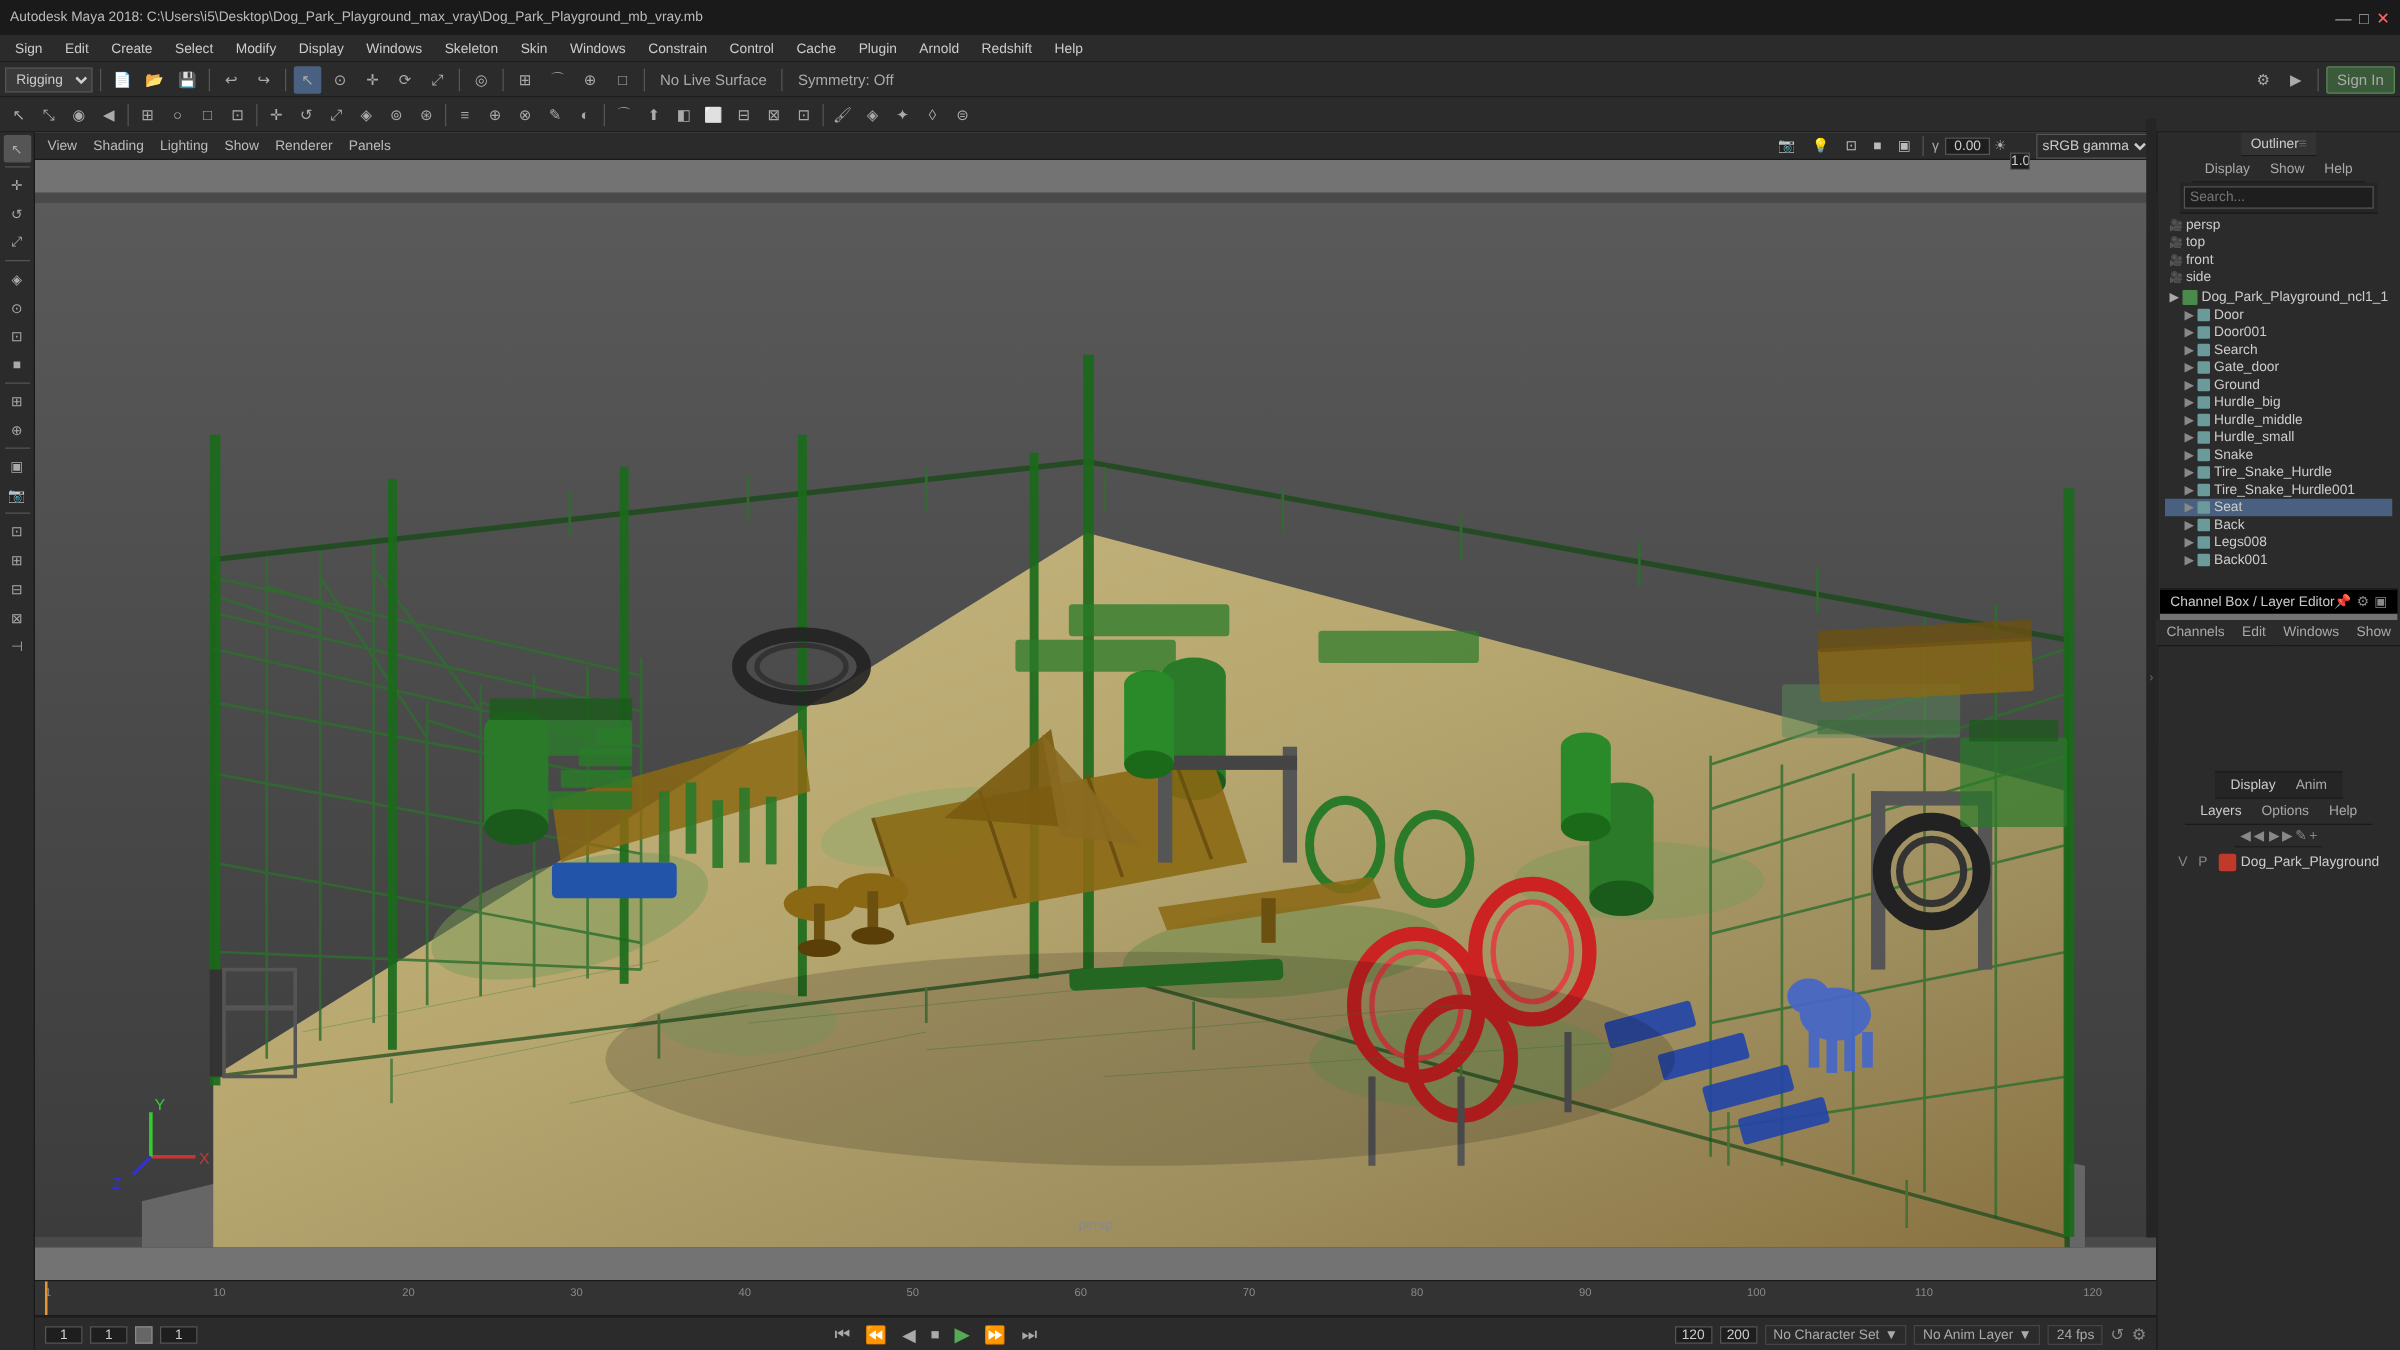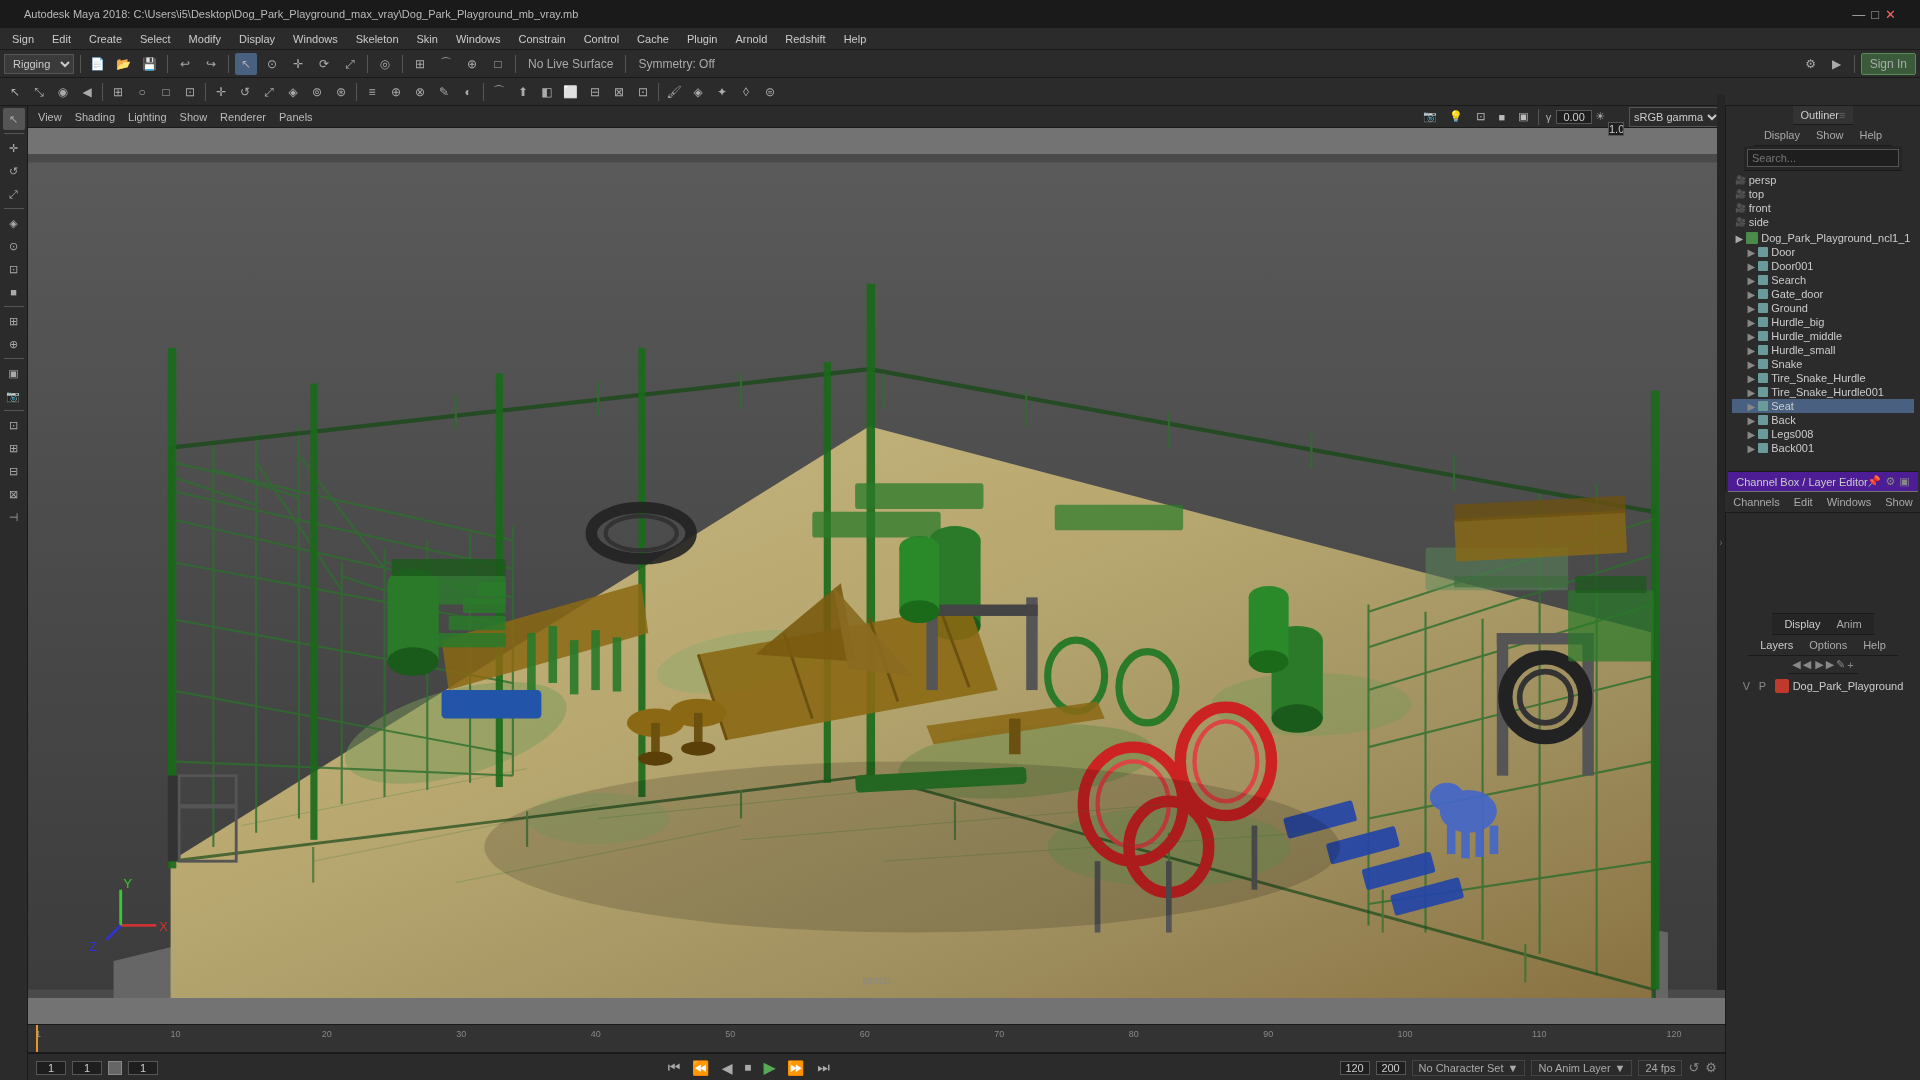--- a/index.html
+++ b/index.html
@@ -1,19 +1,19 @@
 <!DOCTYPE html>
 <html><head>
   <meta charset="utf-8">
   <style>
     * { box-sizing: border-box; margin: 0; padding: 0; }
     body { background: #3c3c3c; color: #ccc; font-family: 'Segoe UI', Arial, sans-serif; font-size: 11px; width: 1920px; height: 1080px; overflow: hidden; }
     
     
-    #title-bar { background: #1a1a1a; height: 28px; display: flex; align-items: center; justify-content: space-between; padding: 0 24px; }
+    #title-bar { background: #1a1a1a; height: 28px; display: flex; align-items: center; justify-content: space-between; padding: 0 8px; }
 
     
     #menu-bar { background: #2b2b2b; height: 22px; display: flex; align-items: center; padding: 0 4px; gap: 2px; border-bottom: 1px solid #1a1a1a; }
     .menu-item { padding: 2px 8px; color: #ccc; cursor: pointer; font-size: 11px; }
 
     
     .toolbar { background: #2b2b2b; height: 28px; display: flex; align-items: center; padding: 0 4px; gap: 2px; border-bottom: 1px solid #1a1a1a; }
     .tb-btn { width: 22px; height: 22px; display: flex; align-items: center; justify-content: center; color: #aaa; font-size: 12px; cursor: pointer; border-radius: 2px; }
     .tb-sep { width: 1px; height: 18px; background: #555; margin: 0 2px; }
     .tb-select { background: #3a3a3a; border: 1px solid #555; color: #ccc; height: 20px; font-size: 11px; padding: 0 4px; }
@@ -688,21 +688,21 @@
         <span style="margin-right:3px;font-size:10px;color:#888;">▶</span>
         <span style="width:10px;height:10px;background:#6a9a9a;display:inline-block;margin-right:3px;border-radius:1px;"></span>
         <span class="item-label">Back001</span>
       </div>
     </div>
 
     <div style="width:8px;background:#252525;position:absolute;right:195px;top:95px;height:calc(1080px - 95px - 90px);display:flex;align-items:center;justify-content:center;cursor:pointer;">
       <span style="color:#666;font-size:10px;">›</span>
     </div>
 
-    <div id="channel-box-header" style="background:#4c1d95;padding:3px 8px;font-size:11px;color:#ccc;border-top:1px solid #1a1a1a;border-bottom:1px solid #737373;display:flex;justify-content:space-between;align-items:center;">
+    <div id="channel-box-header" style="background:#000000;padding:3px 8px;font-size:11px;color:#ccc;border-top:1px solid #1a1a1a;border-bottom:5px solid #737373;display:flex;justify-content:space-between;align-items:center;">
       <span>Channel Box / Layer Editor</span>
       <div style="display:flex;gap:4px;">
         <span style="color:#888;font-size:11px;cursor:pointer;">📌</span>
         <span style="color:#888;font-size:11px;cursor:pointer;">⚙</span>
         <span style="color:#888;font-size:11px;cursor:pointer;">▣</span>
       </div>
     </div>
 
     <div id="channel-box-tabs" style="display:flex;padding:2px 6px;background:#2b2b2b;border-bottom:1px solid #1a1a1a;gap:6px;">
       <span class="cb-tab">Channels</span>

